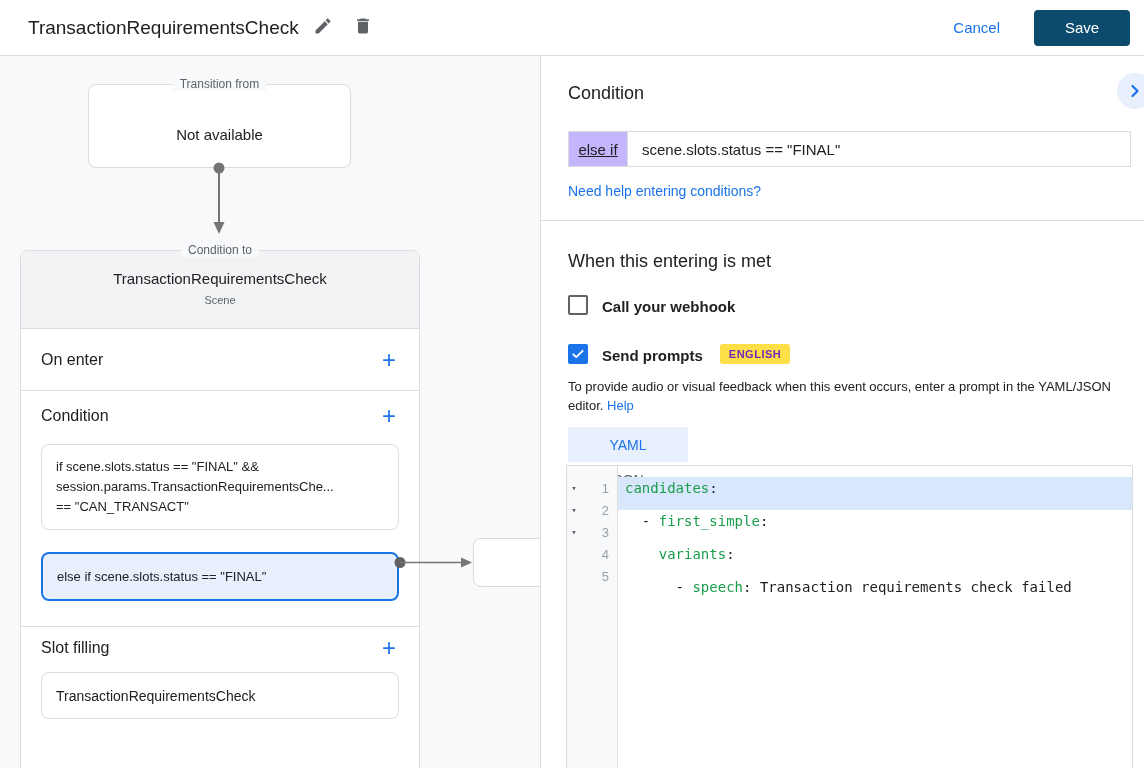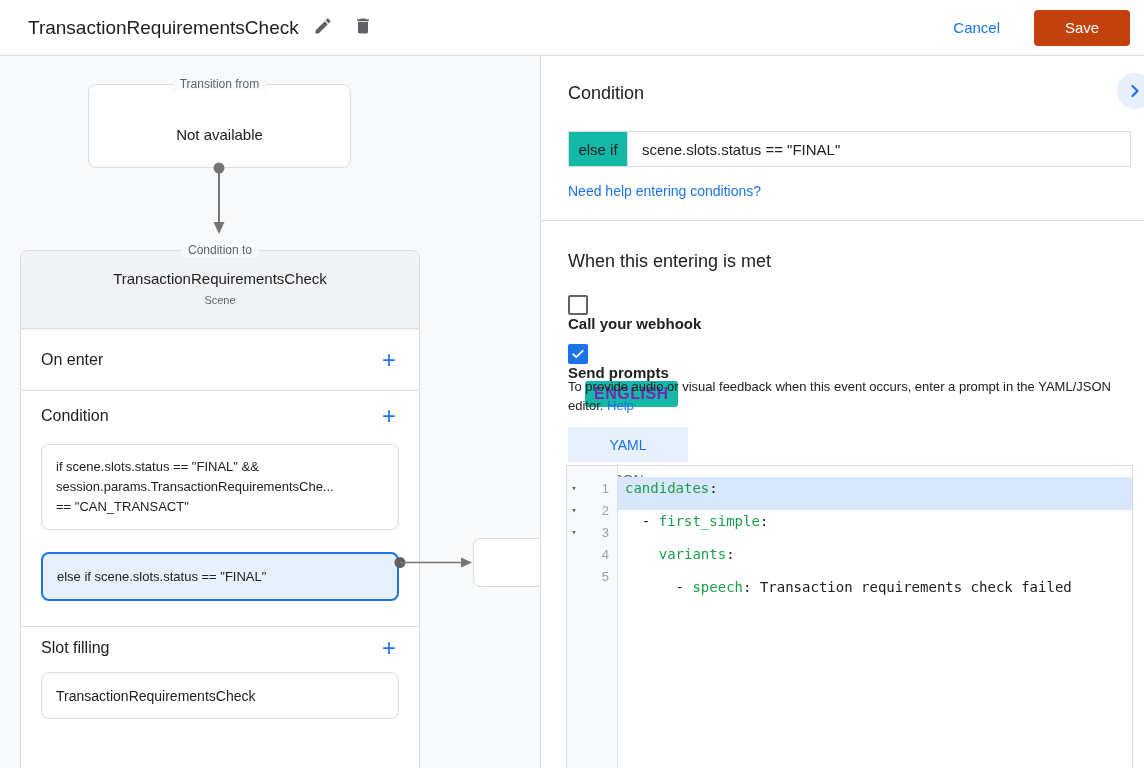--- a/index.html
+++ b/index.html
@@ -10,21 +10,21 @@
   
   .header { position:absolute; left:0; top:0; width:1144px; height:56px; background:#fff;
             border-bottom:1px solid #dadce0; display:flex; align-items:center; }
   .header-title { margin-left:28px; font-size:19px; color:#202124; }
   .icon-btn { width:32px; height:32px; border:none; background:transparent; cursor:pointer;
               display:flex; align-items:center; justify-content:center; margin-left:8px; }
   .icon-btn svg { fill:#5f6368; }
   .header-spacer { flex:1; }
   .cancel-btn { border:none; background:transparent; color:#1a73e8; font-size:15px; font-weight:500;
                 margin-right:34px; cursor:pointer; font-family:"Liberation Sans",sans-serif; }
-  .save-btn { width:96px; height:36px; background:#c2410c; color:#fff; border:none; border-radius:4px;
+  .save-btn { width:96px; height:36px; background:#0c4a6e; color:#fff; border:none; border-radius:4px;
               font-size:15px; font-weight:500; margin-right:14px; cursor:pointer; font-family:"Liberation Sans",sans-serif; }
 
   
   .left-panel { position:absolute; left:0; top:56px; width:540px; height:712px; background:#f8f9fa; overflow:hidden; }
 
   .tfrom-box { position:absolute; left:88px; top:28px; width:263px; height:84px; background:#fff;
                border:1px solid #dadce0; border-radius:8px; display:flex; align-items:center; justify-content:center; }
   .legend { position:absolute; top:-8px; left:50%; transform:translateX(-50%); background:#f8f9fa;
             padding:0 7px; font-size:12px; color:#5f6368; white-space:nowrap; }
   .tfrom-content { font-size:15px; color:#202124;margin-top:17px; }
@@ -62,36 +62,36 @@
   .target-box { position:absolute; left:473px; top:482px; width:90px; height:49px; background:#fff;
                 border:1px solid #dadce0; border-radius:8px; }
 
   
   .right-panel { position:absolute; left:540px; top:56px; width:604px; height:712px; background:#fff;
                  border-left:1px solid #dadce0; }
   .rp-title { position:absolute; left:27px; top:27px; font-size:18px; color:#202124; }
   .expand-btn { position:absolute; left:576px; top:17px; width:36px; height:36px; border-radius:50%;
                 background:#e8f0fe; border:none; cursor:pointer; display:flex; align-items:center; justify-content:center; }
   .elseif-row { position:absolute; left:27px; top:75px; width:563px; height:36px; display:flex; }
-  .elseif-prefix { width:60px; background:#14b8a6; border:1px solid #dadce0; display:flex;
-                   align-items:center; justify-content:center; font-size:15px; color:#202124; }
+  .elseif-prefix { width:60px; background:#c4b5fd; border:1px solid #dadce0; display:flex;
+                   align-items:center; justify-content:center; font-size:15px; color:#202124;text-decoration:underline; }
   .elseif-input { flex:1; border:1px solid #dadce0; border-left:none; font-size:15px; color:#202124;
                   padding:0 14px; font-family:"Liberation Sans",sans-serif; outline:none; background:#fff; }
   .help-link { position:absolute; left:27px; top:127px; font-size:14px; color:#1a73e8; text-decoration:none; cursor:pointer; }
   .rp-divider { position:absolute; left:0; top:164px; width:604px; height:1px; background:#dadce0; }
   .whenmet-title { position:absolute; left:27px; top:195px; font-size:18px; color:#202124; }
 
-  .cb-row { position:absolute; left:27px; display:flex; align-items:flex-start;flex-direction:column; }
+  .cb-row { position:absolute; left:27px; display:flex; align-items:flex-end; }
   .cb-row.webhook { top:239px; }
   .cb-row.prompts { top:288px; }
   .checkbox { width:20px; height:20px; border:2px solid #5f6368; border-radius:2px; background:#fff;
               margin-right:14px; cursor:pointer; }
   .checkbox.checked { border-color:#1a73e8; background:#1a73e8; display:flex; align-items:center; justify-content:center; }
   .cb-label { font-size:15px; font-weight:bold; color:#202124; }
-  .lang-badge { margin-left:17px; background:#14b8a6; color:#7627bb; font-size:16px; font-weight:bold;
+  .lang-badge { margin-left:17px; background:#fde047; color:#7627bb; font-size:11px; font-weight:bold;
                 letter-spacing:.5px; padding:4px 9px; border-radius:3px; }
 
   .hint { position:absolute; left:27px; top:321px; width:574px; font-size:13px; line-height:19px; color:#202124; }
   .hint a { color:#1a73e8; text-decoration:none; cursor:pointer; }
 
   .tabs { position:absolute; left:27px; top:371px; display:flex;flex-direction:column; }
   .tab { height:35px; display:flex; align-items:center; justify-content:center; font-size:14px;
          font-weight:500; cursor:pointer; }
   .tab.active { width:120px; background:#e8f0fe; color:#1a73e8; }
   .tab.inactive { width:114px; background:transparent; color:#5f6368; }

